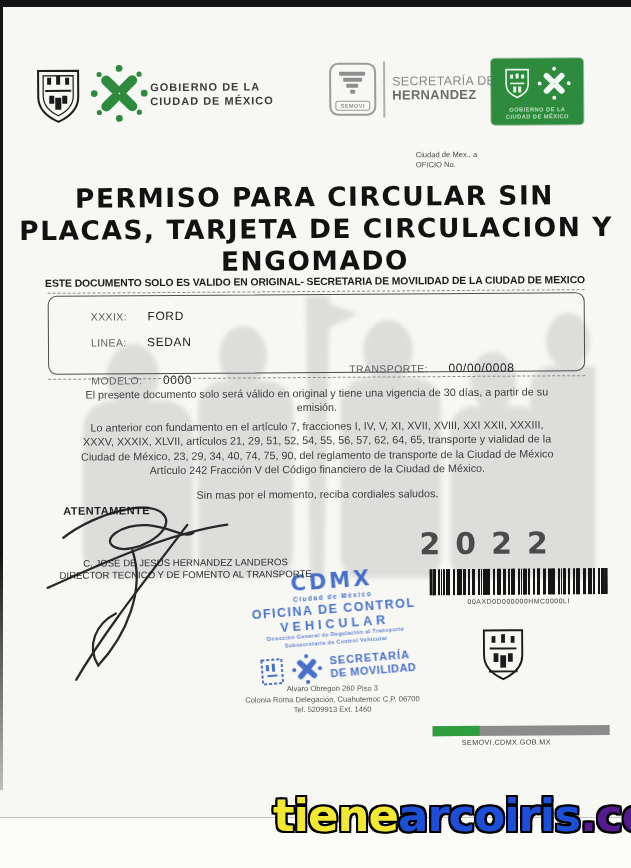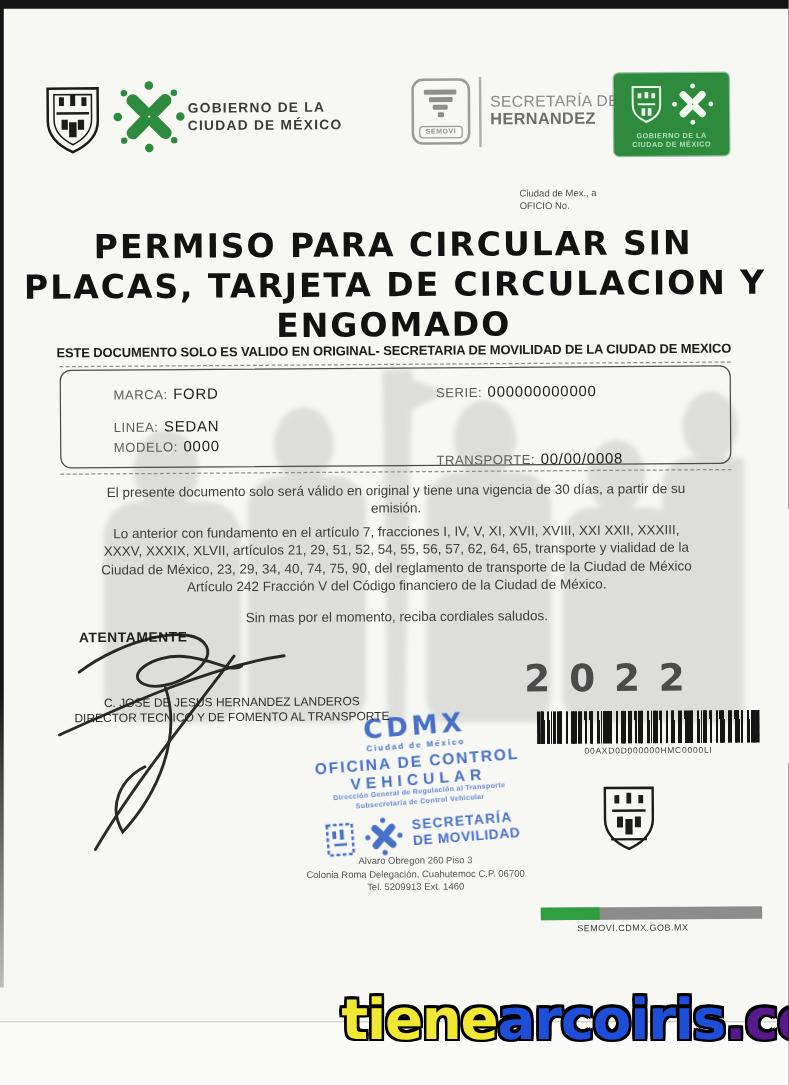--- a/index.html
+++ b/index.html
@@ -44,22 +44,22 @@
 
   .validity{position:absolute;left:20px;top:276px;width:591px;text-align:center;
     font-size:10.4px;font-weight:bold;color:#1c1c1c;white-space:nowrap;letter-spacing:-.1px;}
   .microline{position:absolute;left:48px;width:537px;border-top:1px dashed #8d8d8d;height:0;}
   .ml1{top:291px;} .ml2{top:377px;}
 
   
   .vbox{position:absolute;left:48px;top:294px;width:537px;height:79px;border:1.4px solid #4e4e4e;border-radius:9px;background:transparent;}
   .vrow{position:absolute;white-space:nowrap;}
   .vlabel{font-size:10.5px;color:#5c5c5c;letter-spacing:.4px;}
-  .vvalue{font-size:12px;color:#1d1d1d;letter-spacing:.6px;margin-left:0;}
-  .vl0{left:42px;top:10px;} .vl1{left:42px;top:36px;} .vl2{left:42px;top:52px;}
+  .vvalue{font-size:12px;color:#1d1d1d;letter-spacing:.6px;margin-left:16px;}
+  .vl0{left:42px;top:10px;} .vl1{left:42px;top:36px;} .vl2{left:42px;top:74px;}
   .vr0{left:300px;top:10px;} .vr1{left:300px;top:39px;} .vr2{left:300px;top:64px;}
 
   
   .para{position:absolute;left:78px;width:477px;text-align:center;color:#3e3e3e;font-size:10.8px;line-height:1.32;}
   .p0{top:386px;} .p1{top:419px;} .p2{top:487px;}
 
   
   .atentamente{position:absolute;left:62px;top:503px;font-size:11px;font-weight:bold;color:#1f1f1f;letter-spacing:.5px;z-index:4;}
   .signer{position:absolute;left:14px;top:556px;width:340px;text-align:center;font-size:9.6px;color:#2e2e2e;line-height:1.3;z-index:3;}
   .signature{position:absolute;left:34px;top:492px;z-index:5;}
@@ -223,34 +223,30 @@
       <div>PERMISO PARA CIRCULAR SIN</div>
       <div>PLACAS, TARJETA DE CIRCULACION Y</div>
       <div>ENGOMADO</div>
     </div>
 
     <div class="validity">ESTE DOCUMENTO SOLO ES VALIDO EN ORIGINAL- SECRETARIA DE MOVILIDAD DE LA CIUDAD DE MEXICO</div>
     <div class="microline ml1"></div>
 
     <div class="vbox">
       <div class="vrow vl0">
-        <span class="vlabel">MARCA:</span>
+        <span class="vlabel">XXXIX:</span>
         <span class="vvalue">FORD</span>
       </div>
       <div class="vrow vl1">
         <span class="vlabel">LINEA:</span>
         <span class="vvalue">SEDAN</span>
       </div>
       <div class="vrow vl2">
         <span class="vlabel">MODELO:</span>
         <span class="vvalue">0000</span>
-      </div>
-      <div class="vrow vr0">
-        <span class="vlabel">SERIE:</span>
-        <span class="vvalue">000000000000</span>
       </div>
       <div class="vrow vr2">
         <span class="vlabel">TRANSPORTE:</span>
         <span class="vvalue">00/00/0008</span>
       </div>
     </div>
     <div class="microline ml2"></div>
 
     <div class="para p0">El presente documento solo será válido en original y tiene una vigencia de 30 días, a partir de su emisión.</div>
     <div class="para p1">Lo anterior con fundamento en el artículo 7, fracciones I, IV, V, XI, XVII, XVIII, XXI XXII, XXXIII, XXXV, XXXIX, XLVII, artículos 21, 29, 51, 52, 54, 55, 56, 57, 62, 64, 65, transporte y vialidad de la Ciudad de México, 23, 29, 34, 40, 74, 75, 90, del reglamento de transporte de la Ciudad de México Artículo 242 Fracción V del Código financiero de la Ciudad de México.</div>

